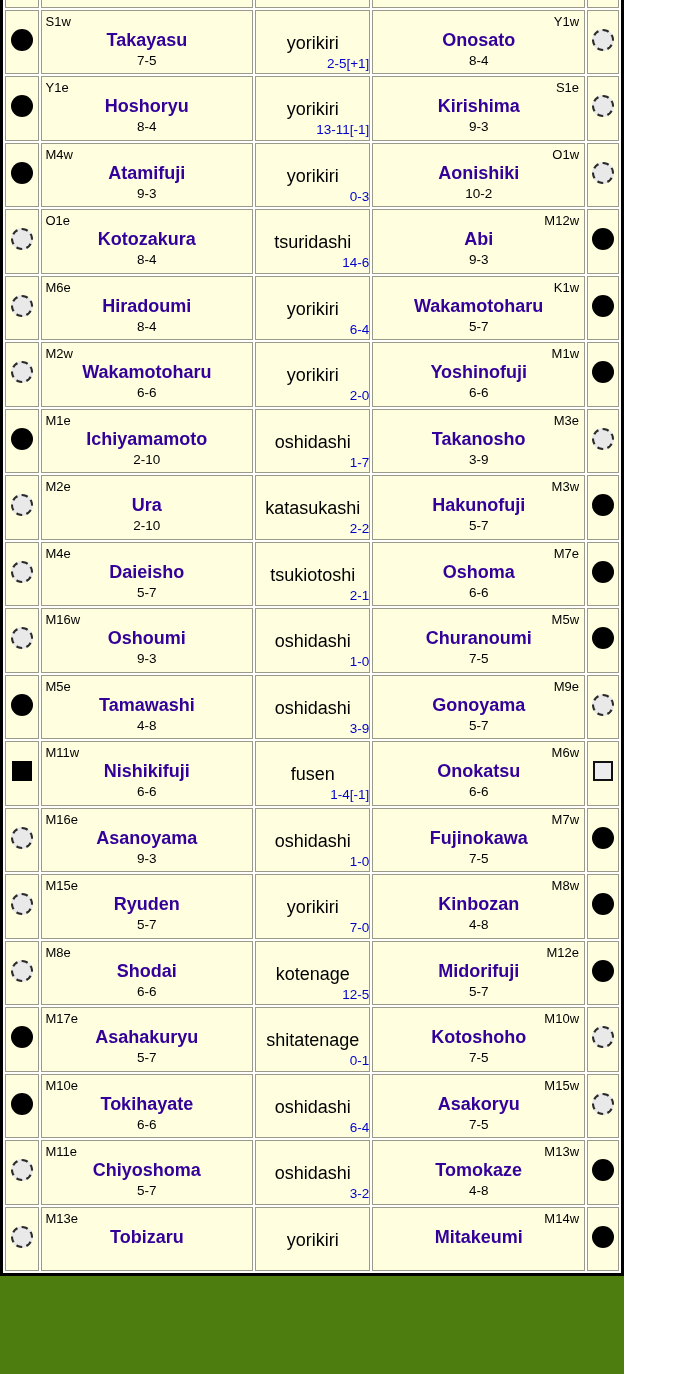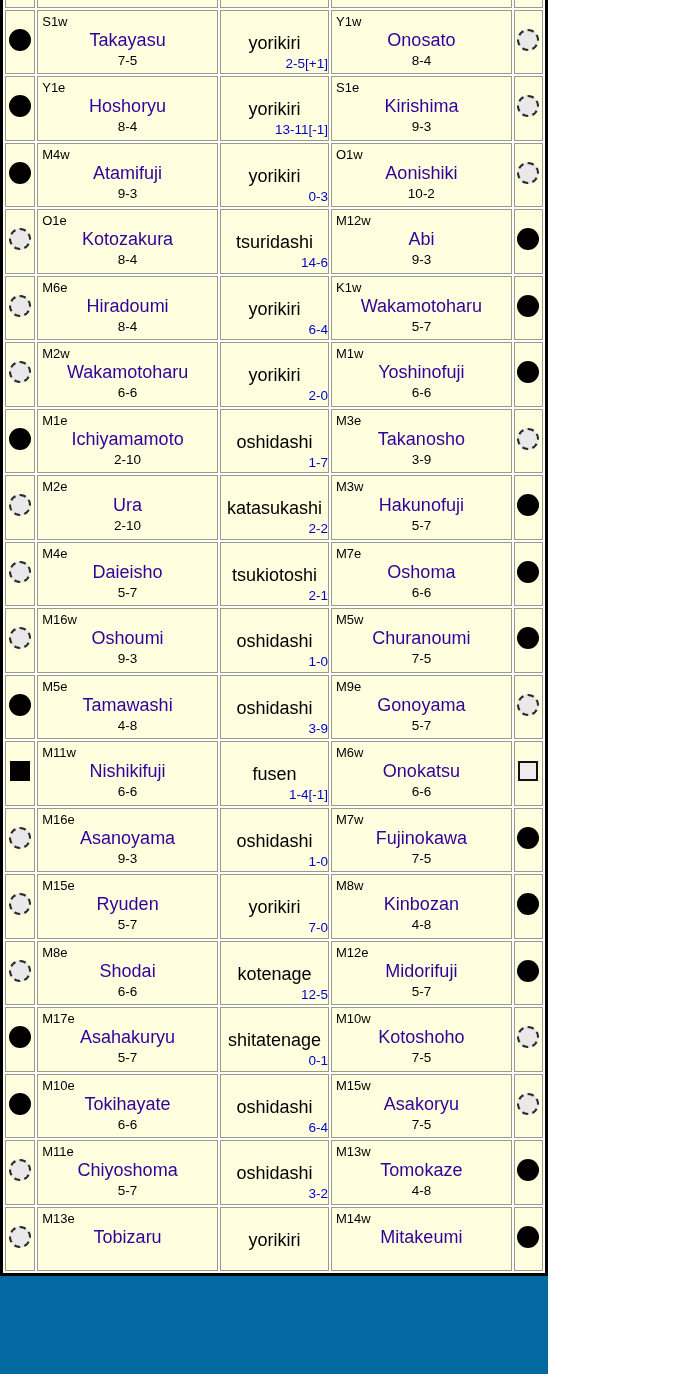--- a/index.html
+++ b/index.html
@@ -1,19 +1,19 @@
 <!DOCTYPE html>
 <html><head>
 <meta charset="utf-8">
 <style>
   html,body{margin:0;padding:0;}
   .page{
     position:relative;
-    width:548px;height:1374px;
-    background:#0369a1;
+    width:624px;height:1374px;
+    background:#4d7c0f;
     overflow:hidden;
     font-family:"Liberation Sans",sans-serif;
   }
   table.torikumi{
     position:absolute;
     top:-62px;left:0;
     border-collapse:separate;
     border-spacing:2px;
     background:#ffffff;
     border:3px solid #000;
@@ -31,24 +31,24 @@
   td.ind-l{width:34px;}
   td.ind-r{width:32px;}
   td.w-cell,td.e-cell{width:232px;}
   td.c-cell{width:118px;}
   .rank{
     font-size:13px;line-height:15px;height:15px;
     color:#000;text-align:left;
     padding:3px 0 0 4px;
     white-space:nowrap;
   }
-  .rank-e{text-align:left;padding-right:5px;padding-left:4px;}
+  .rank-e{text-align:right;padding-right:5px;padding-left:12px;}
   .rank-spacer{height:18px;}
   .name{ text-align:center;font-size:18px;line-height:23px;height:23px;white-space:nowrap;}
-  .name a{color:#330099;text-decoration:none;cursor:pointer;}
+  .name a{color:#330099;text-decoration:none;cursor:pointer;font-weight:bold;}
   .record{text-align:center;font-size:13.5px;line-height:18px;color:#000;}
   .kimarite{text-align:center;font-size:18px;line-height:23px;height:23px;color:#000;white-space:nowrap;}
   .h2h{text-align:right;font-size:13.5px;line-height:18px;}
   .h2h a{color:#0000cc;text-decoration:none;cursor:pointer;}
   .ind{display:inline-block;box-sizing:border-box;}
   .ind.win{width:22px;height:22px;background:#000;border-radius:50%;}
   .ind.loss{width:22px;height:22px;background:#e9e9e9;border:2.5px dashed #2a2a2a;border-radius:50%;}
   .ind.fusen-win{width:20px;height:20px;background:#000;}
   .ind.fusen-loss{width:20px;height:20px;background:#ededed;border:2px solid #111;}
   tr.cut td{border-color:#9a9a8a;}

